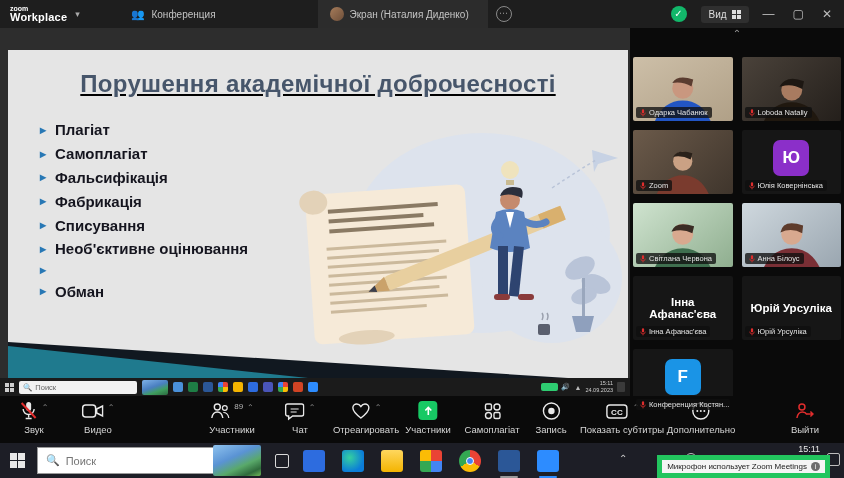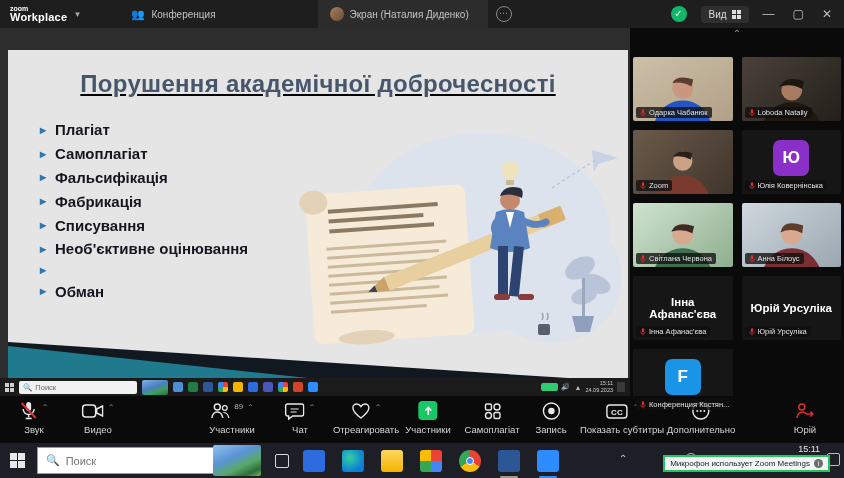--- a/index.html
+++ b/index.html
@@ -87,21 +87,21 @@
   .wsearch { width:178px; height:27px; background:#ffffff; border:1px solid #9a9a9a; display:flex; align-items:center; gap:6px; padding:0 8px; }
   .wsearch input { border:none; outline:none; width:120px; font-size:11px; color:#444; font-family:"Liberation Sans", sans-serif; background:transparent; }
   .wwidget { width:48px; height:31px; margin-left:-2px; border-radius:2px; background:linear-gradient(155deg,#8fc3ef 0%,#5a93d4 40%,#59a96a 65%,#2f6b3c 85%,#6fba57 100%); }
   .taskview { width:14px; height:14px; border:1.5px solid #d9d9d9; border-radius:2px; margin:0 14px; }
   .wapps { display:flex; align-items:center; gap:17px; }
   .wapp { position:relative; width:22px; height:22px; border-radius:3px; }
   .underline { position:absolute; bottom:-6px; left:2px; right:2px; height:2px; border-radius:1px; }
   .tray { margin-left:auto; display:flex; align-items:center; position:relative; height:35px; width:225px; }
   .tray-chev { color:#cfcfcf; font-size:10px; position:absolute; left:0; top:10px; }
   .tray-dot { position:absolute; left:66px; top:10px; width:12px; height:12px; border:1.5px solid #bdbdbd; border-radius:50%; }
-  .tooltip { position:absolute; right:14px; top:12px; background:#f5f5f5; border:2px solid #22c55e; color:#222; font-size:8px; padding:2px 5px; display:flex; align-items:center; gap:4px; z-index:3; }
+  .tooltip { position:absolute; right:14px; top:12px; background:#f5f5f5; border:5px solid #22c55e; color:#222; font-size:8px; padding:2px 5px; display:flex; align-items:center; gap:4px; z-index:3; }
   .tip-i { width:9px; height:9px; background:#6d6d6d; border-radius:50%; color:#fff; font-size:7px; line-height:9px; text-align:center; }
   .tray-time { position:absolute; right:24px; top:1px; color:#e8e8e8; font-size:9px; }
   .notif { position:absolute; right:4px; top:10px; width:13px; height:13px; border:1.5px solid #bdbdbd; border-radius:2px; }
 
   svg { display:block; }
 </style>
 </head>
 <body>
 
 <div class="stage">
@@ -525,21 +525,21 @@
     </div>
 
     <div class="tb-item" style="left:805px">
       <span class="tb-iconrow">
         <svg width="20" height="20" viewBox="0 0 20 20">
           <circle cx="7" cy="6" r="3" stroke="#e02d2d" stroke-width="1.5" fill="none"></circle>
           <path d="M2 17 q1 -6 5.5 -6 q3 0 4.5 2.5" stroke="#e02d2d" stroke-width="1.5" fill="none"></path>
           <path d="M12 13 h6 M15.5 10.5 L18 13 L15.5 15.5" stroke="#e02d2d" stroke-width="1.5" fill="none"></path>
         </svg>
       </span>
-      <span>Юрій</span>
+      <span>Выйти</span>
     </div>
   </div>
 
   <div class="wtaskbar">
     <span class="wstart"></span>
     <div class="wsearch">
       <span style="color:#555;font-size:11px">🔍</span>
       <input type="text" placeholder="Поиск" style="">
     </div>
     <span class="wwidget"></span>

